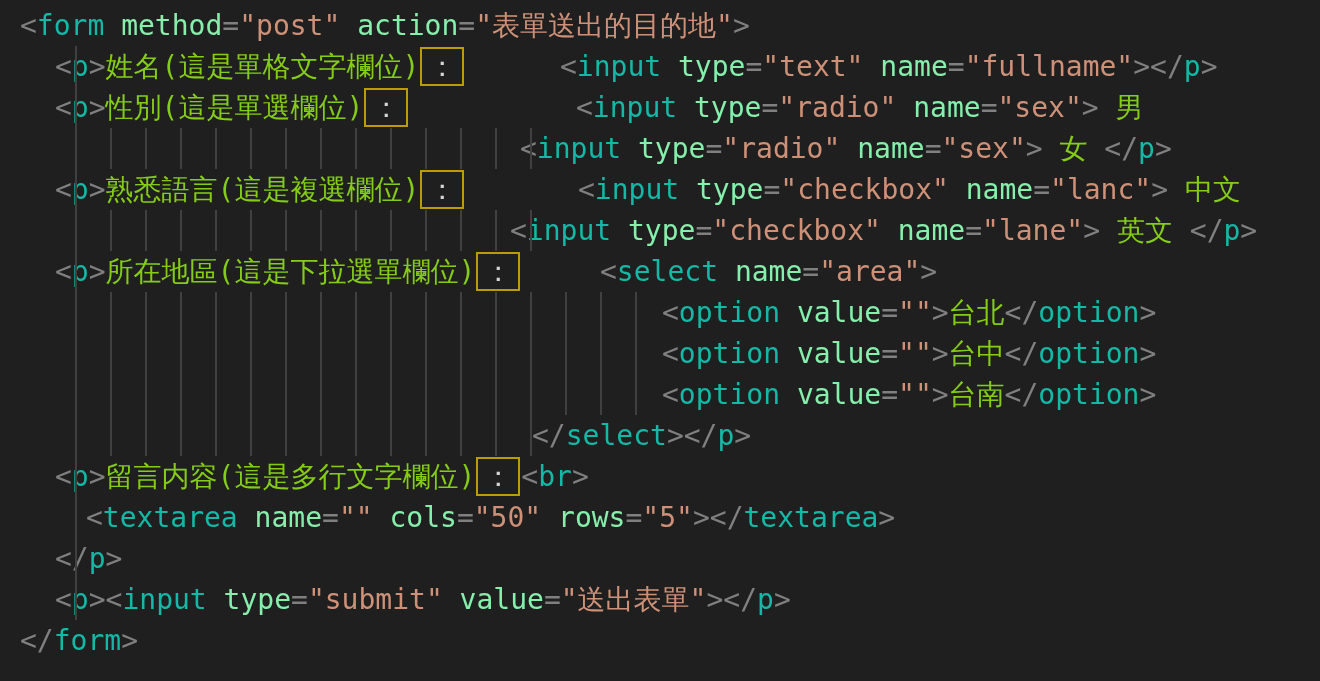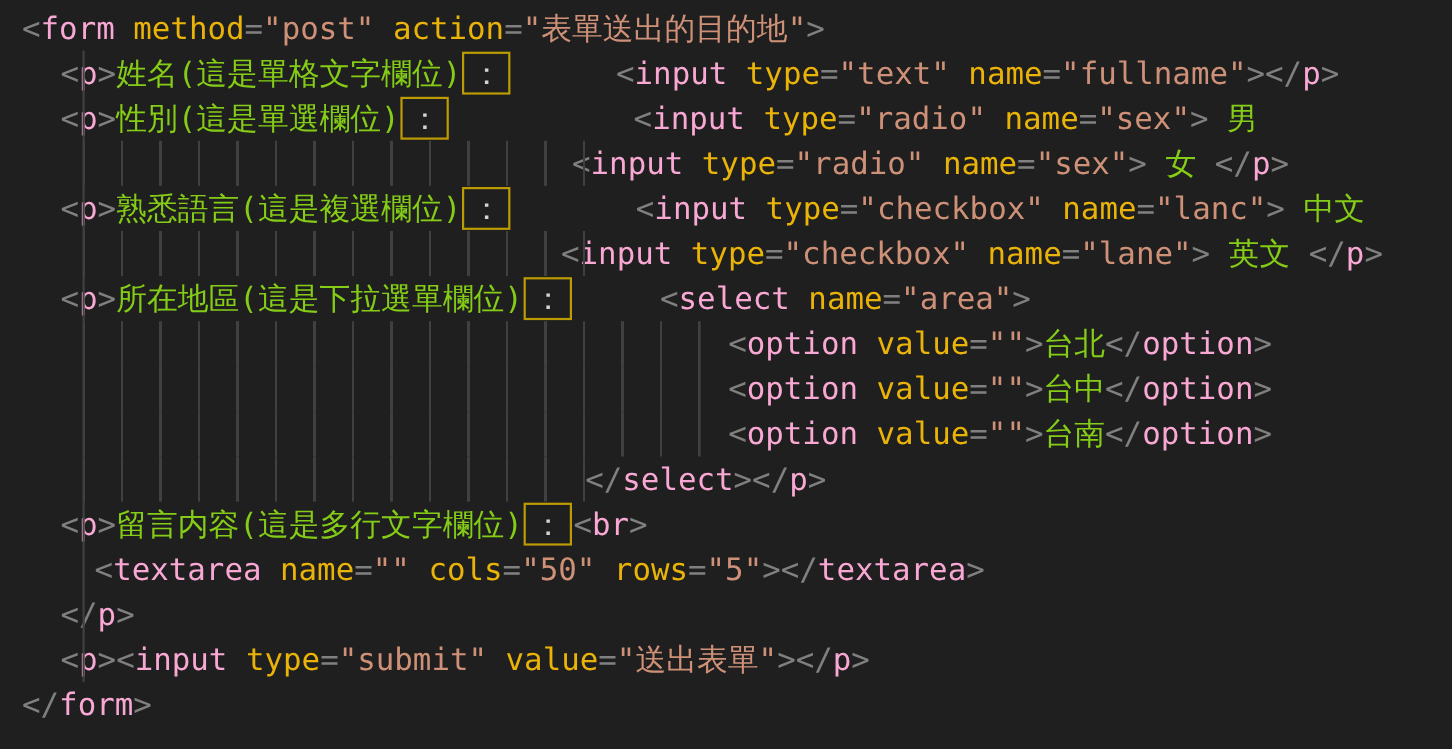--- a/index.html
+++ b/index.html
@@ -29,22 +29,22 @@
   .guides {
     position: absolute;
     left: 55px;
     top: 0;
     bottom: 0;
     pointer-events: none;
   }
   .seg { display: inline-block; vertical-align: top; }
   .seg.abs { position: absolute; top: 0; }
   .tk-p { color: #808080; }  
-  .tk-t { color: #f9a8d4; text-align: right; }  
-  .tk-a { color: #eab308; }  
+  .tk-t { color: #14b8a6; text-align: right; }  
+  .tk-a { color: #86efac; }  
   .tk-s { color: #ce9178; }  
   .tk-x { color: #84cc16; }  
   .tk-w { color: #d4d4d4; }  
   .tk-b {                     
     color: #d4d4d4;
     display: inline-block;
     border: 2px solid #bd9b03;
     padding: 0 6px;
     margin: 0 1px;
     line-height: 35px;

